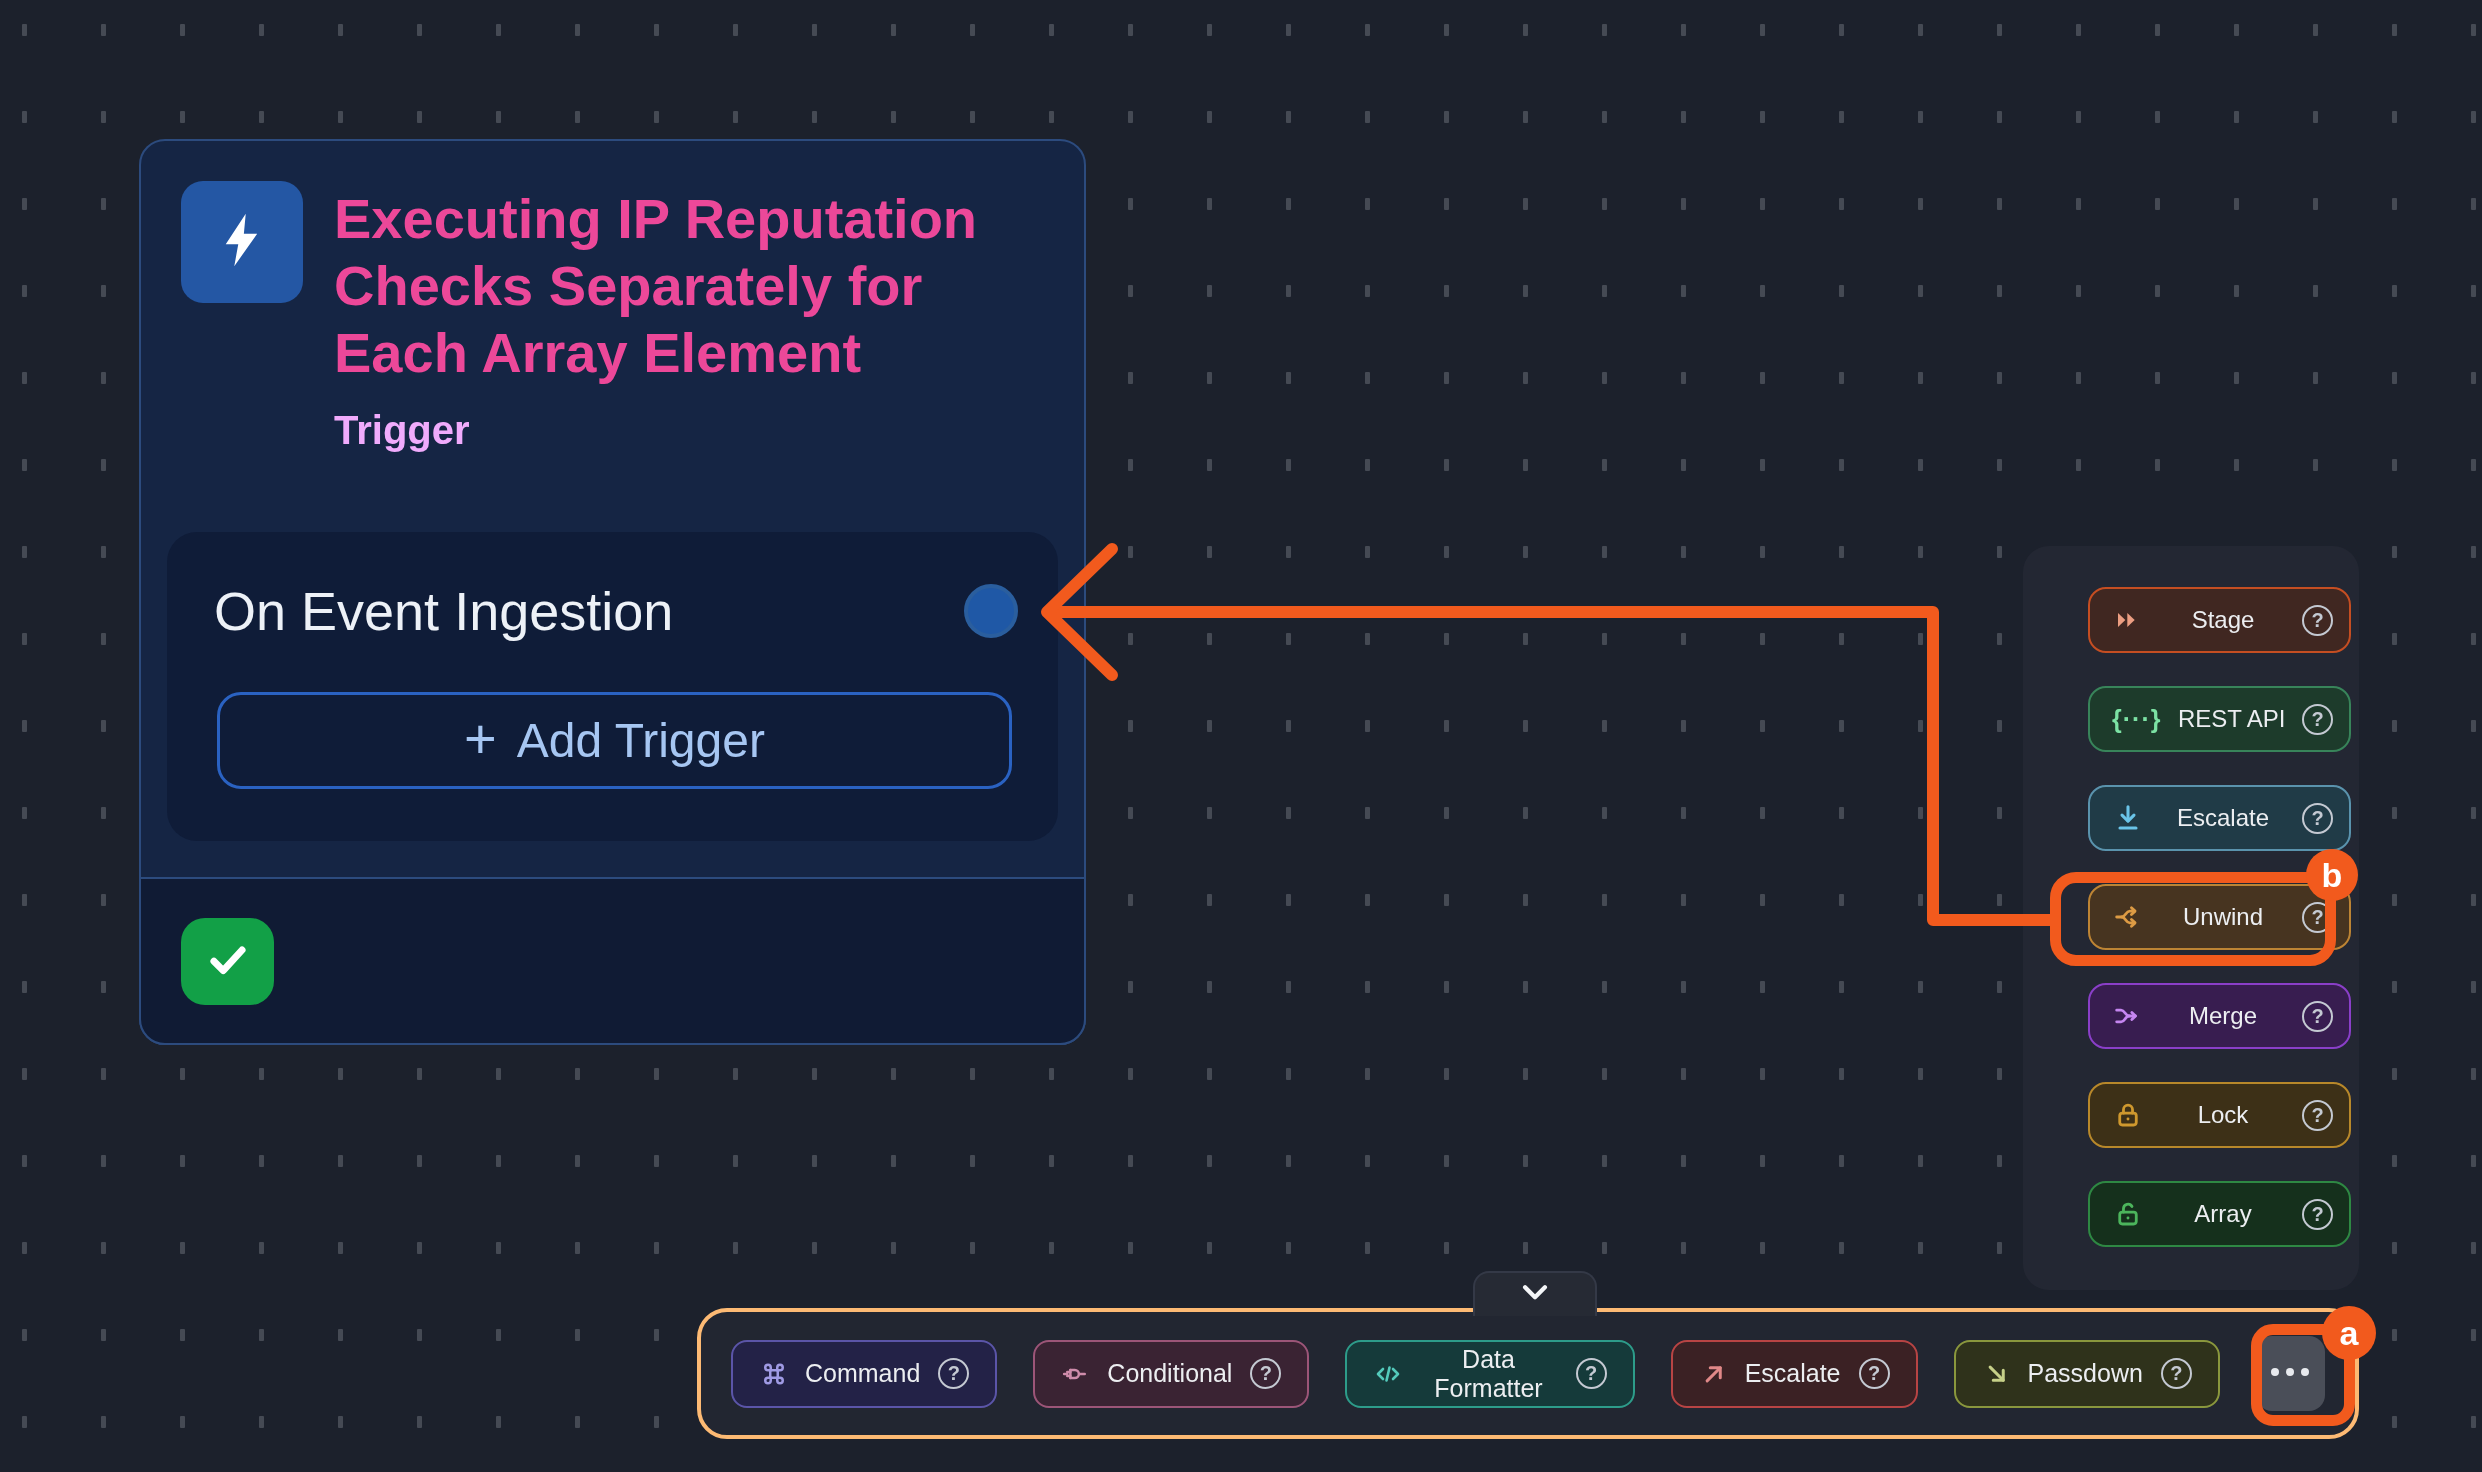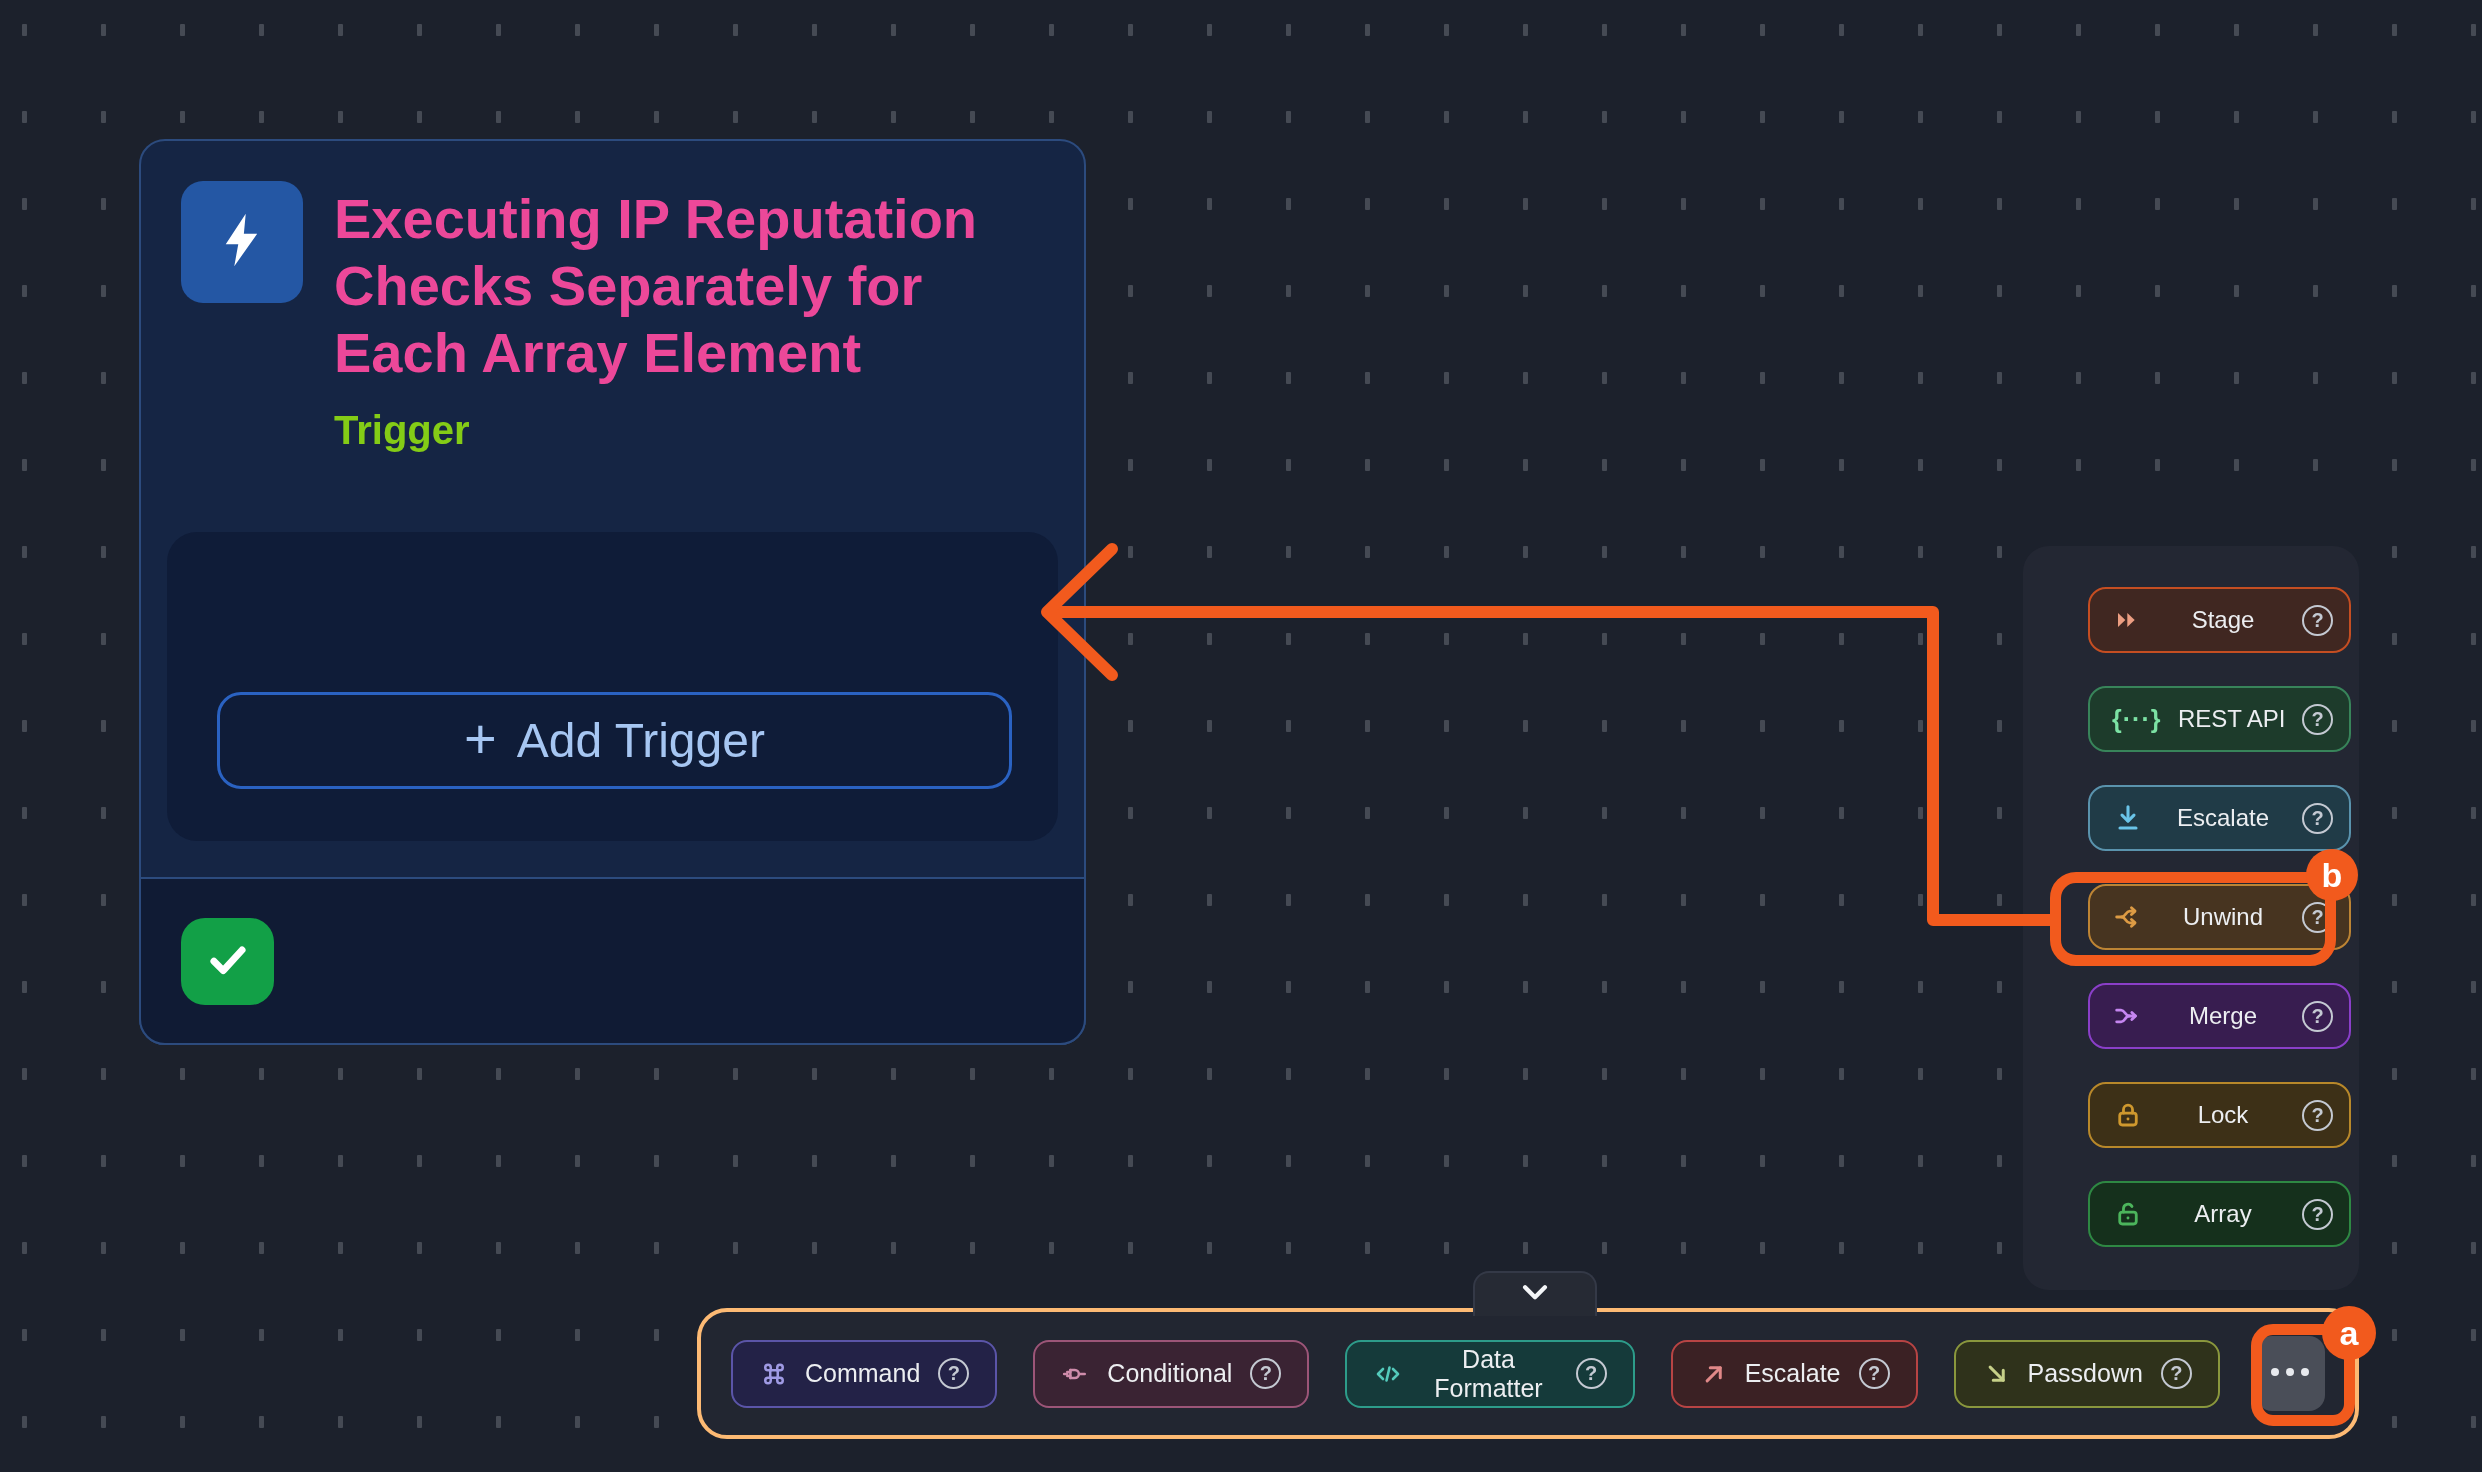--- a/index.html
+++ b/index.html
@@ -11,21 +11,21 @@
   #grid-layer{ z-index:0; }
   #arrow-layer{ z-index:5; }
 
   
   .trigger-card{ position:absolute; left:139px; top:139px; width:947px; height:906px; z-index:1;
     background:#152544; border:2px solid #2c4b7e; border-radius:26px; }
   .card-header{ display:flex; gap:31px; padding:40px 40px 0 40px; align-items:flex-start; }
   .icon-tile{ flex:0 0 122px; width:122px; height:122px; border-radius:22px; background:#2457a4;
     display:flex; align-items:center; justify-content:center; }
   .card-title{ width:680px; font-size:56px; line-height:67px; font-weight:600; color:#ec4899; margin-top:4px; }
-  .type-label{ margin-top:22px; font-size:40px; font-weight:700; color:#84cc16; }
+  .type-label{ margin-top:22px; font-size:40px; font-weight:700; color:#f0abfc; }
   .event-panel{ position:absolute; left:26px; top:391px; width:891px; height:309px;
     background:#0f1c38; border-radius:30px; }
   .event-row{ display:flex; align-items:center; justify-content:space-between; padding:48px 40px 0 47px; }
   .event-label{ font-size:54px; color:#edf1f7; }
   .port-dot{ width:54px; height:54px; border-radius:50%; background:#1f58a6; border:4px solid #2a5e9e; }
   .add-trigger-btn{ position:absolute; left:50px; top:160px; width:795px; height:97px;
     border-radius:24px; border:3px solid #2a62c2; background:transparent; color:#a6c6f2;
     display:flex; align-items:center; justify-content:center; gap:20px; cursor:pointer;
     font-family:inherit; font-size:48px; }
   .plus-glyph{ font-size:56px; font-weight:400; line-height:1; margin-top:-4px; }
@@ -90,20 +90,24 @@
             </svg>
         </span>
       </div>
       <div>
         <div class="card-title">Executing IP Reputation Checks Separately for Each Array Element</div>
         <div class="type-label">Trigger</div>
       </div>
     </div>
 
     <div class="event-panel">
+      <div class="event-row">
+        <span class="event-label">On Event Ingestion</span>
+        <span class="port-dot"></span>
+      </div>
       <button class="add-trigger-btn">
         <span class="plus-glyph">+</span>
         <span>Add Trigger</span>
       </button>
     </div>
 
     <div class="card-footer">
       <div class="check-badge">
         <span>
           <svg width="52" height="52" viewBox="0 0 24 24" fill="none" stroke="#ffffff" stroke-width="3.2" stroke-linecap="round" stroke-linejoin="round">

